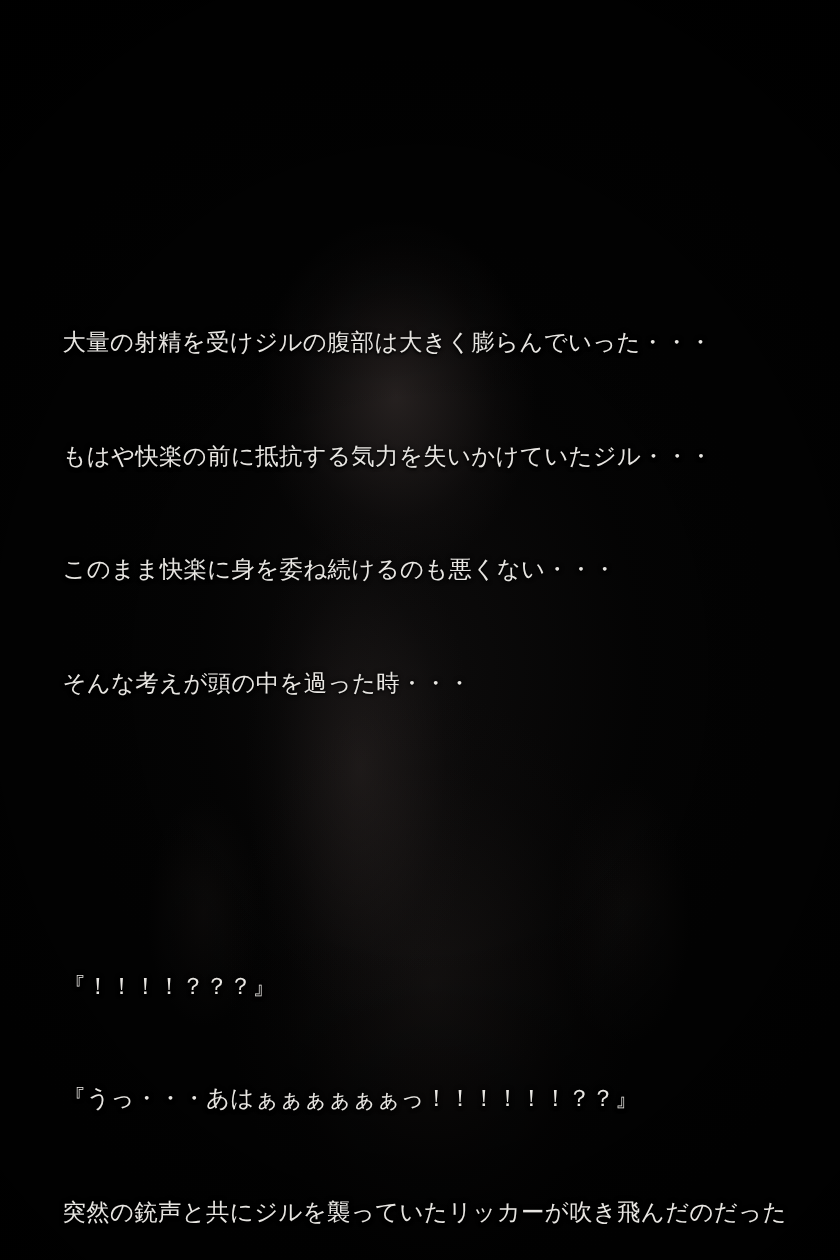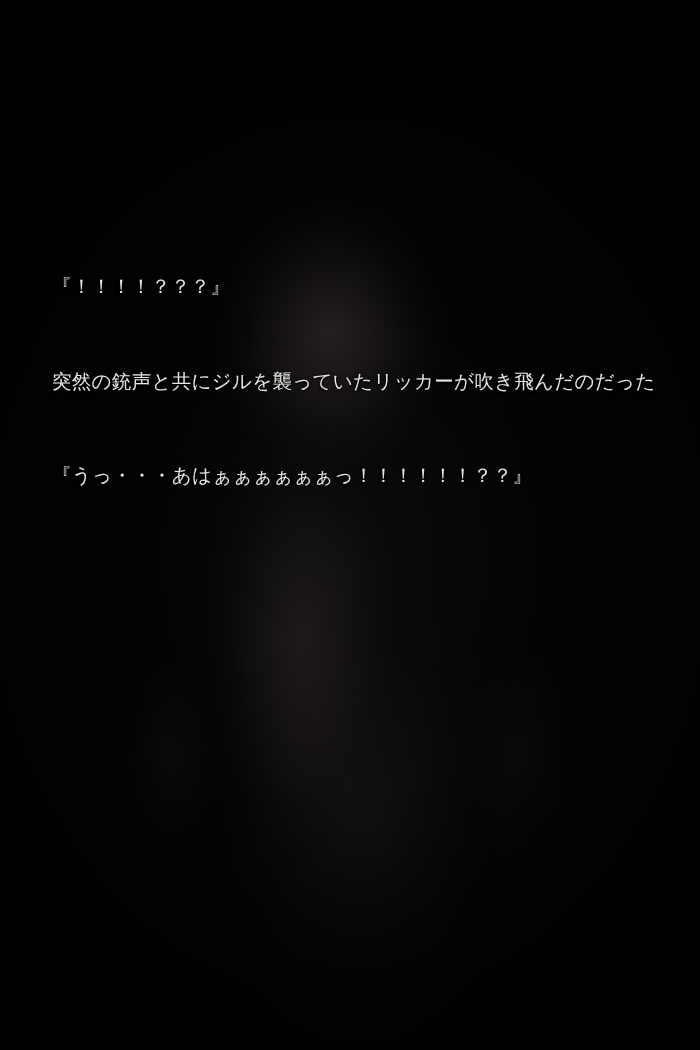--- a/index.html
+++ b/index.html
@@ -64,23 +64,29 @@
 </style>
 </head>
 <body>
 
 <div id="page">
   <div class="bg-figure"></div>
   <div class="bg-vignette"></div>
 
   <div class="narration">
     <p class="para">
+      <span class="line">大量の射精を受けジルの腹部は大きく膨らんでいった・・・</span>
+      <span class="line">もはや快楽の前に抵抗する気力を失いかけていたジル・・・</span>
+      <span class="line">このまま快楽に身を委ね続けるのも悪くない・・・</span>
+      <span class="line">そんな考えが頭の中を過った時・・・</span>
+    </p>
+    <p class="para">
       <span class="line">『！！！！？？？』</span>
+      <span class="line">『うっ・・・あはぁぁぁぁぁぁっ！！！！！！？？』</span>
       <span class="line">突然の銃声と共にジルを襲っていたリッカーが吹き飛んだのだった</span>
-      <span class="line">『うっ・・・あはぁぁぁぁぁぁっ！！！！！！？？』</span>
       
       
       
       
       
       
       
       
       
     </p>

